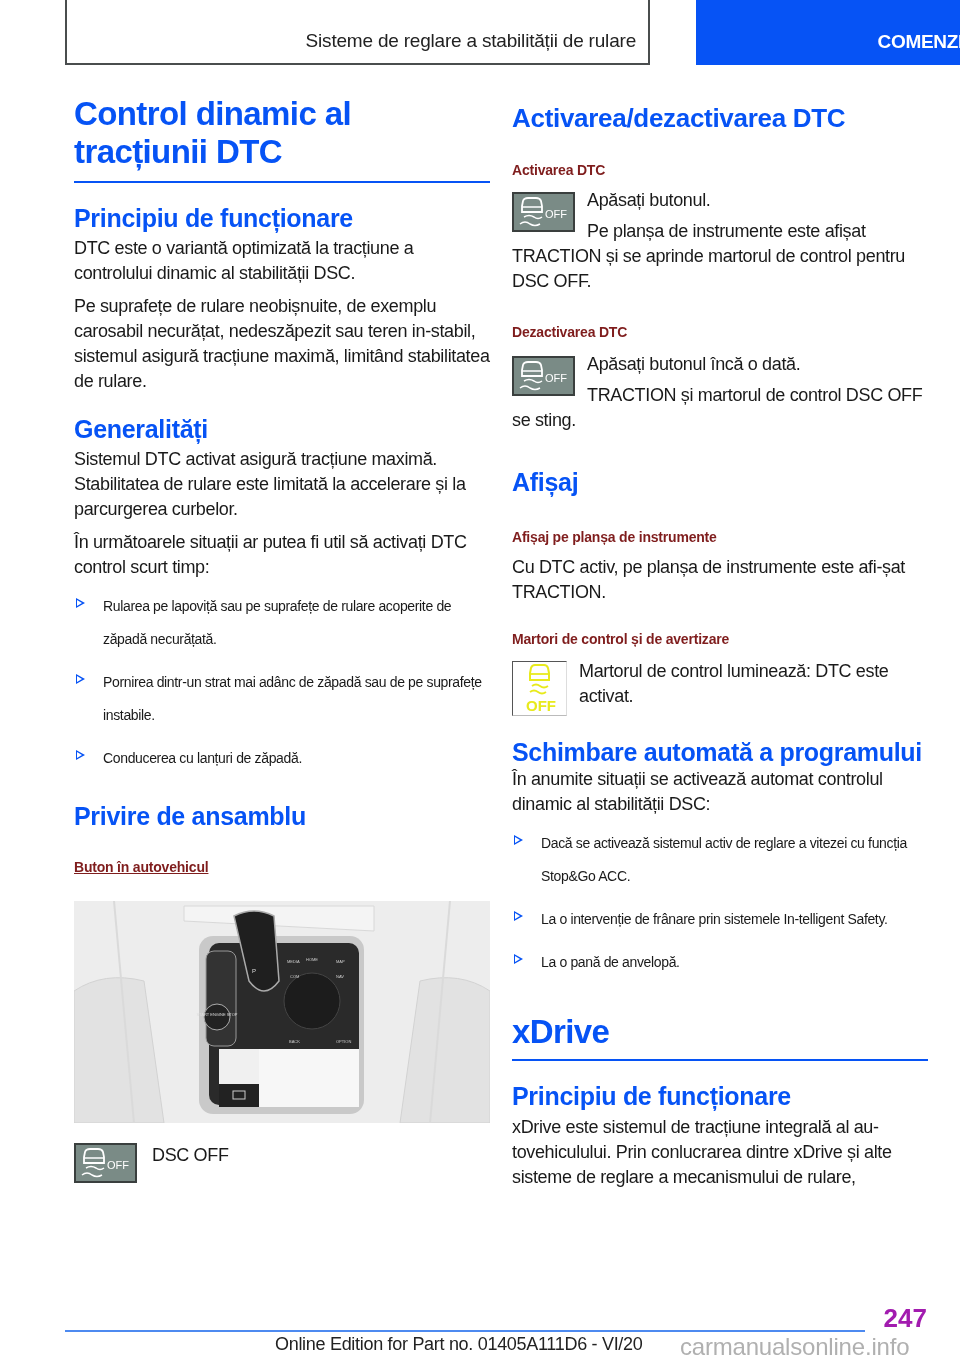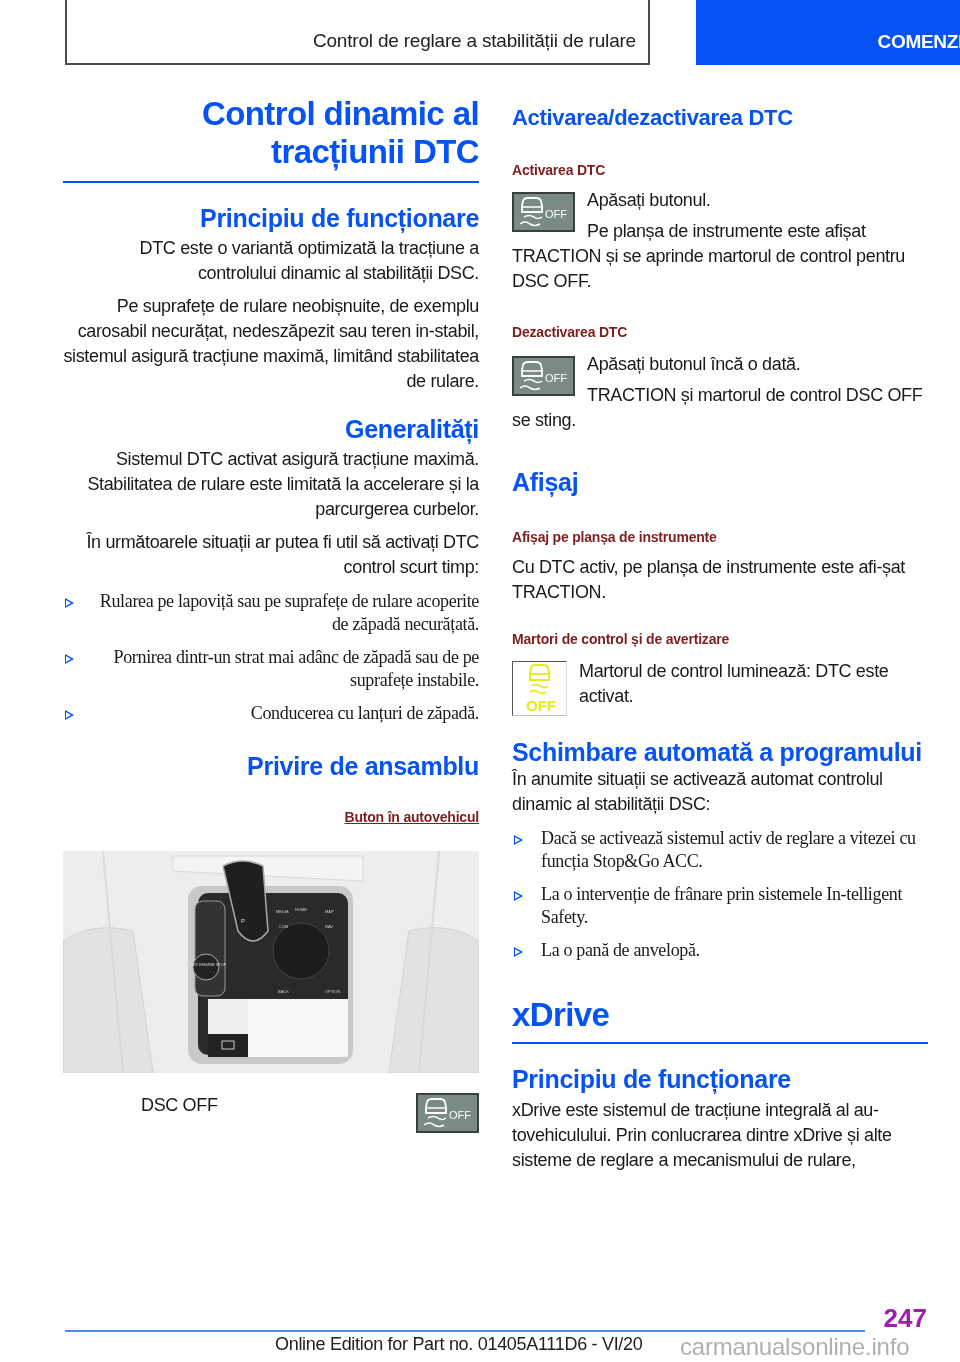--- a/index.html
+++ b/index.html
@@ -16,32 +16,32 @@
     position: absolute; right: 12px; top: 30px; font-size: 19px; color: #222; letter-spacing: -0.2px;
   }
   .hdr-tab {
     position: absolute; left: 661px; top: 0; width: 299px; height: 65px; background: #0653f5; margin-left: 35px;
   }
   .hdr-tab-label {
     position: absolute; right: 32px; top: 31px; font-size: 19px; font-weight: bold; color: #fff; letter-spacing: -0.3px;
   }
 
   .col { position: absolute; top: 95px; }
-  .col-left { left: 63px; width: 416px; text-align: right; }
+  .col-left { left: 74px; width: 416px; }
   .col-right { left: 512px; width: 416px; }
 
   .h1 { font-size: 33px; font-weight: bold; color: #0653f5; line-height: 38px; letter-spacing: -0.6px; }
   .h1-rule { height: 2px; background: #0653f5; margin-top: 10px; }
   .h2 { font-size: 25px; font-weight: bold; color: #0653f5; line-height: 30px; letter-spacing: -0.3px; }
   .h3 { font-size: 14px; font-weight: bold; color: #7f1d1d; line-height: 28px; letter-spacing: -0.2px; }
   .p { font-size: 18px; line-height: 25px; color: #1a1a1a; letter-spacing: -0.35px; }
   .mt8 { margin-top: 8px; }
 
   ul.bul { list-style: none; }
-  ul.bul li { position: relative; padding-left: 29px; font-size: 18px; line-height: 23px; letter-spacing: -0.35px; margin-top: 10px; font-family: Liberation Serif, serif; }
+  ul.bul li { position: relative; padding-left: 29px; font-size: 14px; line-height: 33px; letter-spacing: -0.35px; margin-top: 10px; }
   ul.bul li .tri {
     position: absolute; left: 2px; top: 8px; width: 0; height: 0;
     border-top: 5px solid transparent; border-bottom: 5px solid transparent; border-left: 9px solid #0653f5;
   }
   ul.bul li .tri::after {
     content: ""; position: absolute; left: -8px; top: -3px; width: 0; height: 0;
     border-top: 3px solid transparent; border-bottom: 3px solid transparent; border-left: 5px solid #fff;
   }
 
   .dsc-icon {
@@ -63,21 +63,21 @@
   
   .ftr-rule { position: absolute; left: 65px; top: 1330px; width: 800px; height: 2px; background: #4d8af0; }
   .ftr-page { position: absolute; right: 33px; top: 1303px; font-size: 26px; font-weight: bold; color: #a21caf; }
   .ftr-edition { position: absolute; left: 275px; top: 1334px; font-size: 18px; color: #222; letter-spacing: -0.3px; }
   .ftr-watermark { position: absolute; left: 680px; top: 1333px; font-size: 24px; color: #b0b0b0; letter-spacing: -0.2px; }
 </style>
 </head>
 <body>
 
 <div class="hdr-box">
-  <span class="hdr-title">Control de reglare a stabilității de rulare</span>
+  <span class="hdr-title">Sisteme de reglare a stabilității de rulare</span>
 </div>
 <div class="hdr-tab">
   <span class="hdr-tab-label">COMENZI</span>
 </div>
 
 <div class="col col-left">
   <div class="h1">Control dinamic al tracțiunii DTC</div>
   <div class="h1-rule"></div>
 
   <div class="h2" style="margin-top:20px;">Principiu de funcționare</div>
@@ -141,21 +141,21 @@
         <path d="M10 23 Q15 20 20 23 Q24 26 28 23" fill="none" stroke="#fff" stroke-width="1.5"></path>
         <path d="M6 30 Q11 26 16 30 Q21 33 26 30" fill="none" stroke="#fff" stroke-width="1.5"></path>
         <text x="31" y="24" font-size="11" fill="#fff" font-family="Liberation Sans, sans-serif">OFF</text>
       </svg>
     </span>
     <span class="p" style="position:absolute; left:78px; top:0;">DSC OFF</span>
   </div>
 </div>
 
 <div class="col col-right">
-  <div class="h2" style="font-size:22px; margin-top:8px;">Activarea/dezactivarea DTC</div>
+  <div class="h2" style="font-size:26px; margin-top:8px;">Activarea/dezactivarea DTC</div>
 
   <div class="h3" style="margin-top:23px;">Activarea DTC</div>
   <div style="margin-top:4px;">
     <span class="dsc-icon float-icon">
       <svg width="59" height="36" viewBox="0 0 59 36">
         <path d="M9 7 Q10 4 14 4 L22 4 Q26 4 27 7 L28 12 L28 18 L8 18 L8 12 Z" fill="none" stroke="#fff" stroke-width="1.8"></path>
         <line x1="8" y1="13" x2="28" y2="13" stroke="#fff" stroke-width="1.5"></line>
         <path d="M10 23 Q15 20 20 23 Q24 26 28 23" fill="none" stroke="#fff" stroke-width="1.5"></path>
         <path d="M6 30 Q11 26 16 30 Q21 33 26 30" fill="none" stroke="#fff" stroke-width="1.5"></path>
         <text x="31" y="24" font-size="11" fill="#fff" font-family="Liberation Sans, sans-serif">OFF</text>

